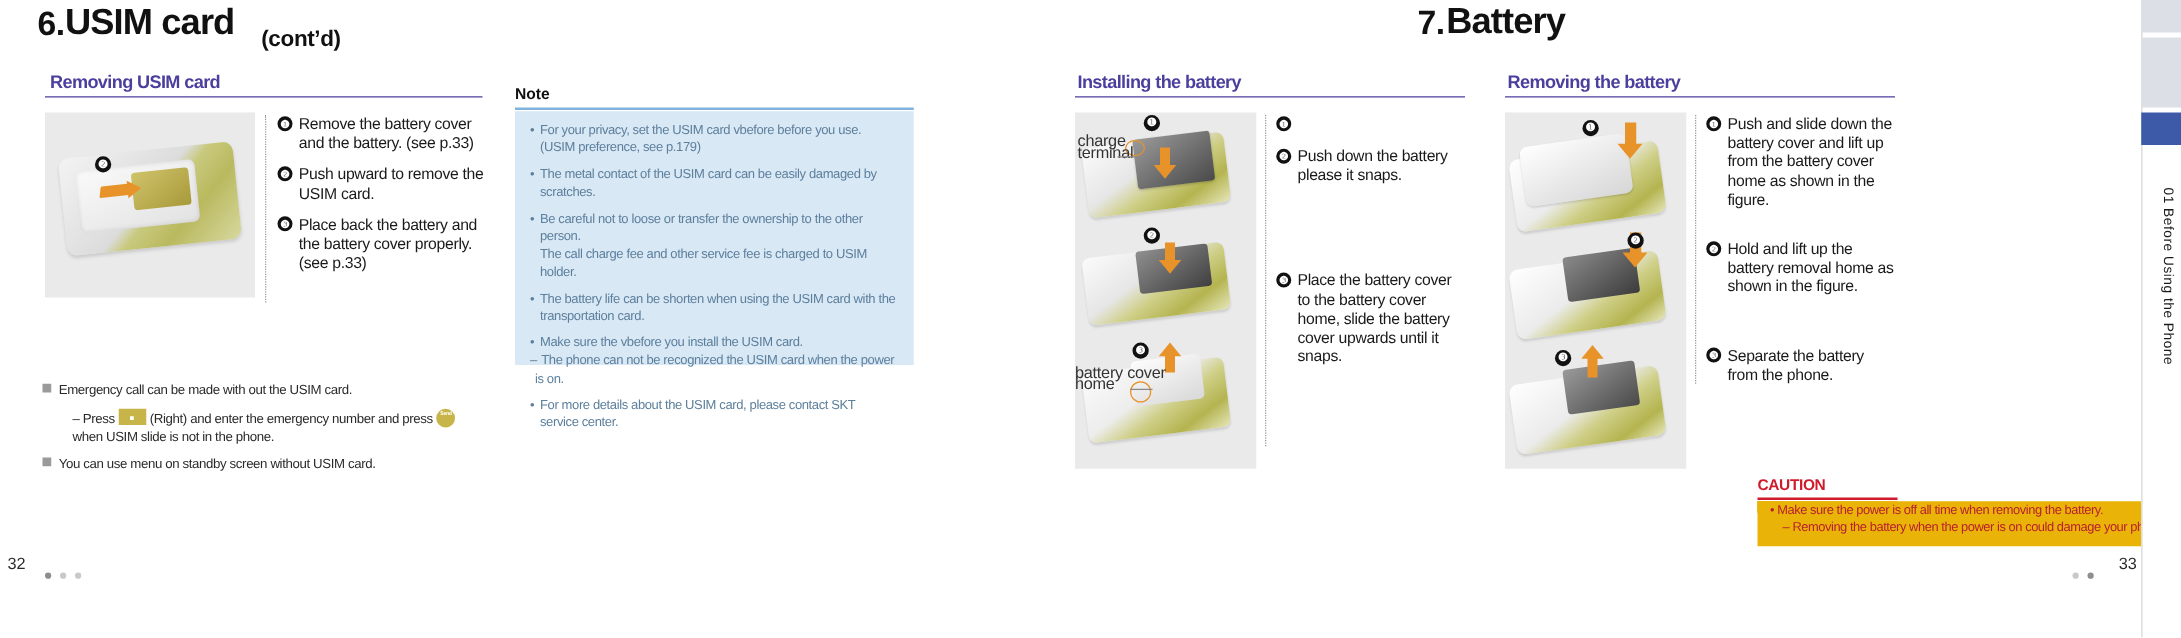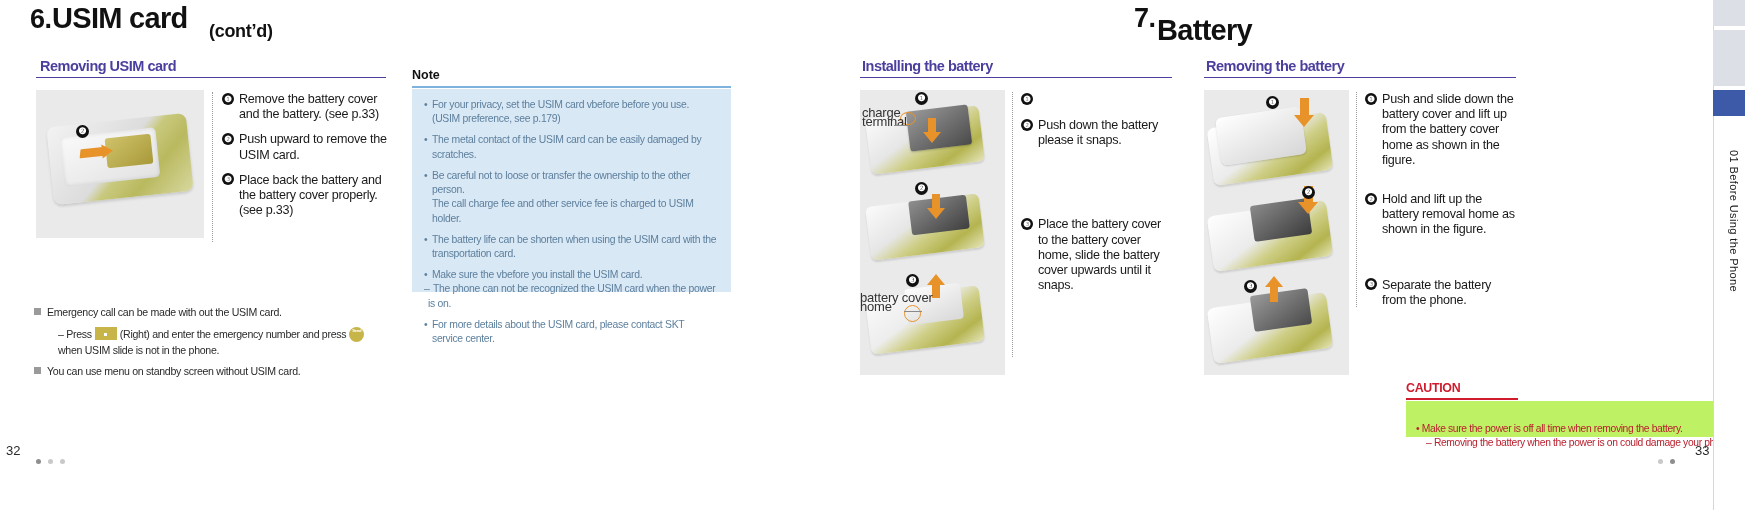--- a/index.html
+++ b/index.html
@@ -173,22 +173,22 @@
     color: #cf1b2b;
     letter-spacing: -0.3px;
   }
   .caution-rule {
     position: absolute;
     height: 1.6px;
     background: #cf1b2b;
   }
   .caution-box {
     position: absolute;
-    background: #bef264;
-    padding: 21px 10px 8px 10px;
+    background: #eab308;
+    padding: 1px 10px 8px 10px;
   }
   .caution-line {
     font-size: 10.3px;
     line-height: 14px;
     color: #b8202e;
     letter-spacing: -0.35px;
     white-space: nowrap;
   }
   .caution-line.sub { padding-left: 10px; }
 
@@ -379,21 +379,21 @@
 
     <div class="pagenum" style="left:6px; top:443px;">32</div>
     <div class="dots" style="left:36px; top:450px;">
       <span class="on"></span><span></span><span></span>
     </div>
   </div>
 
   <div class="half half-right">
 
     <div class="chapter-title chapter-num" style="left:274px; top:3px;">7.</div>
-    <div class="chapter-title chapter-main" style="left:297px; top:14px;">Battery</div>
+    <div class="chapter-title chapter-main" style="left:297px; top:1px;">Battery</div>
 
     <div class="section-head" style="left:2px; top:58px;">Installing the battery</div>
     <div class="section-rule" style="left:0px; top:77px; width:312px;"></div>
 
     <div class="figpanel" style="left:0px; top:90px; width:145px; height:285px;">
 
       <div class="fig" style="left:8px; top:22px; width:114px; height:56px;
            background:linear-gradient(150deg,#fbfbfb 0%,#e6e6e6 40%,#cfcf88 58%,#b4b450 78%,#e6e6bb 100%);
            border-radius:6px; transform:rotate(-7deg); box-shadow:0 2px 2px rgba(0,0,0,.12);"></div>
       <div class="fig" style="left:48px; top:18px; width:62px; height:40px;

